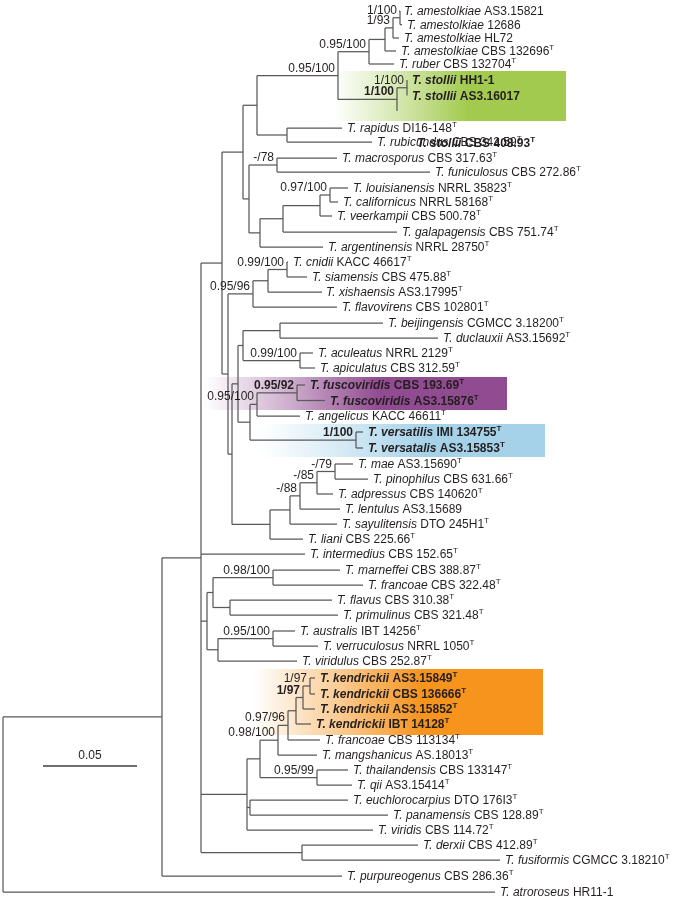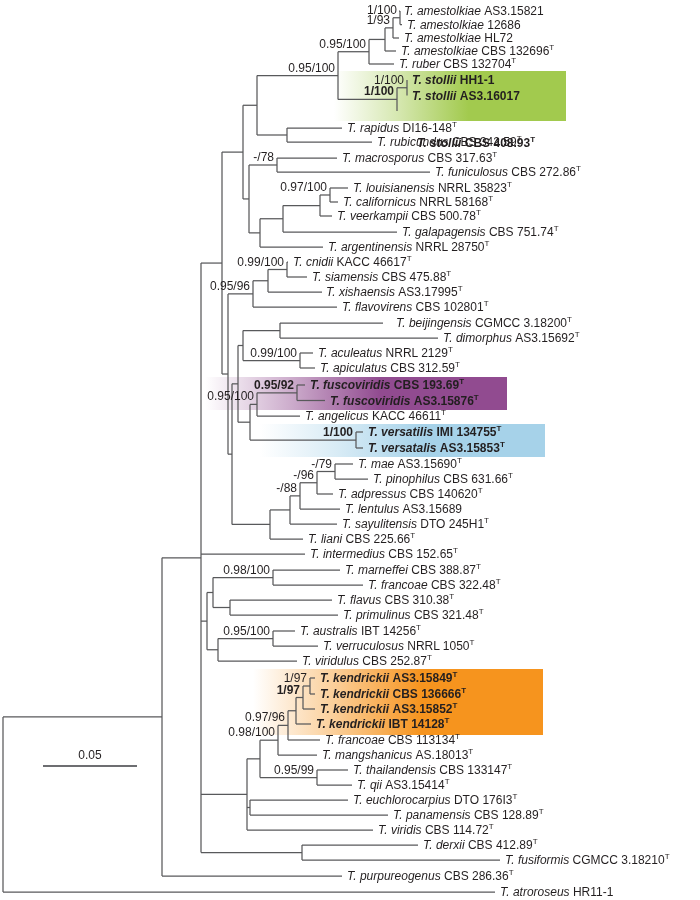--- a/index.html
+++ b/index.html
@@ -207,21 +207,21 @@
       <div class="sup" style="right: 365px; bottom: 826.453px;">0.95/100</div>
       <div class="sup" style="right: 426px; bottom: 737px;">-/78</div>
       <div class="sup" style="right: 373px; bottom: 707px;">0.97/100</div>
       <div class="sup" style="right: 416px; bottom: 632.5px;">0.99/100</div>
       <div class="sup" style="right: 450px; bottom: 608.125px;">0.95/96</div>
       <div class="sup" style="right: 403px; bottom: 541.5px;">0.99/100</div>
       <div class="sup b" style="right: 406px; bottom: 509.25px; padding-left: 30px;">0.95/92</div>
       <div class="sup" style="right: 446px; bottom: 497.625px;">0.95/100</div>
       <div class="sup b" style="right: 347px; bottom: 462px;">1/100</div>
       <div class="sup" style="right: 368px; bottom: 430.5px;">-/79</div>
-      <div class="sup" style="right: 386px; bottom: 419.25px;">-/96</div>
+      <div class="sup" style="right: 386px; bottom: 419.25px;">-/85</div>
       <div class="sup" style="right: 403px; bottom: 406.125px;">-/88</div>
       <div class="sup" style="right: 430px; bottom: 324.5px;">0.98/100</div>
       <div class="sup" style="right: 430px; bottom: 263.5px;">0.95/100</div>
       <div class="sup" style="right: 393px; bottom: 216px;">1/97</div>
       <div class="sup b" style="right: 400px; bottom: 204.5px;">1/97</div>
       <div class="sup" style="right: 415px; bottom: 176.625px;">0.97/96</div>
       <div class="sup" style="right: 425px; bottom: 161.812px;">0.98/100</div>
       <div class="sup" style="right: 386px; bottom: 124.5px;">0.95/99</div>
       <div class="taxon" style="left: 404px; top: 4px;"><span class="sp">T. amestolkiae </span><span>AS3.15821</span></div>
       <div class="taxon" style="left: 407px; top: 17.5px;"><span class="sp">T. amestolkiae </span><span>12686</span></div>
@@ -237,22 +237,22 @@
       <div class="taxon" style="left: 435px; top: 165px; text-align: right;"><span class="sp">T. funiculosus </span><span>CBS 272.86</span><sup>T</sup></div>
       <div class="taxon" style="left: 353px; top: 181px;"><span class="sp">T. louisianensis </span><span>NRRL 35823</span><sup>T</sup></div>
       <div class="taxon" style="left: 343px; top: 195px;"><span class="sp">T. californicus </span><span>NRRL 58168</span><sup>T</sup></div>
       <div class="taxon" style="left: 337px; top: 209px;"><span class="sp">T. veerkampii </span><span>CBS 500.78</span><sup>T</sup></div>
       <div class="taxon" style="left: 402px; top: 225px;"><span class="sp">T. galapagensis </span><span>CBS 751.74</span><sup>T</sup></div>
       <div class="taxon" style="left: 328px; top: 240px;"><span class="sp">T. argentinensis </span><span>NRRL 28750</span><sup>T</sup></div>
       <div class="taxon" style="left: 293px; top: 255px;"><span class="sp">T. cnidii </span><span>KACC 46617</span><sup>T</sup></div>
       <div class="taxon" style="left: 312px; top: 270px;"><span class="sp">T. siamensis </span><span>CBS 475.88</span><sup>T</sup></div>
       <div class="taxon" style="left: 326px; top: 285px;"><span class="sp">T. xishaensis </span><span>AS3.17995</span><sup>T</sup></div>
       <div class="taxon" style="left: 342px; top: 300px;"><span class="sp">T. flavovirens </span><span>CBS 102801</span><sup>T</sup></div>
-      <div class="taxon" style="left: 388px; top: 316px; margin-left: 8px;"><span class="sp">T. beijingensis </span><span>CGMCC 3.18200</span><sup>T</sup></div>
-      <div class="taxon" style="left: 443px; top: 331px;"><span class="sp">T. dimorphus </span><span>AS3.15692</span><sup>T</sup></div>
+      <div class="taxon" style="left: 388px; top: 316px;"><span class="sp">T. beijingensis </span><span>CGMCC 3.18200</span><sup>T</sup></div>
+      <div class="taxon" style="left: 443px; top: 331px;"><span class="sp">T. duclauxii </span><span>AS3.15692</span><sup>T</sup></div>
       <div class="taxon" style="left: 318px; top: 346px;"><span class="sp">T. aculeatus </span><span>NRRL 2129</span><sup>T</sup></div>
       <div class="taxon" style="left: 320px; top: 361px;"><span class="sp">T. apiculatus </span><span>CBS 312.59</span><sup>T</sup></div>
       <div class="taxon hlb" style="left: 310px; top: 378px;"><span class="sp">T. fuscoviridis </span><span>CBS 193.69</span><sup>T</sup></div>
       <div class="taxon hlb" style="left: 330px; top: 393.5px;"><span class="sp">T. fuscoviridis </span><span>AS3.15876</span><sup>T</sup></div>
       <div class="taxon" style="left: 305px; top: 409px;"><span class="sp">T. angelicus </span><span>KACC 46611</span><sup>T</sup></div>
       <div class="taxon hlb" style="left: 368px; top: 425px;"><span class="sp">T. versatilis </span><span>IMI 134755</span><sup>T</sup></div>
       <div class="taxon hlb" style="left: 368px; top: 441px;"><span class="sp">T. versatalis </span><span>AS3.15853</span><sup>T</sup></div>
       <div class="taxon" style="left: 358px; top: 457px;"><span class="sp">T. mae </span><span>AS3.15690</span><sup>T</sup></div>
       <div class="taxon" style="left: 373px; top: 472px;"><span class="sp">T. pinophilus </span><span>CBS 631.66</span><sup>T</sup></div>
       <div class="taxon" style="left: 338px; top: 487px;"><span class="sp">T. adpressus </span><span>CBS 140620</span><sup>T</sup></div>

